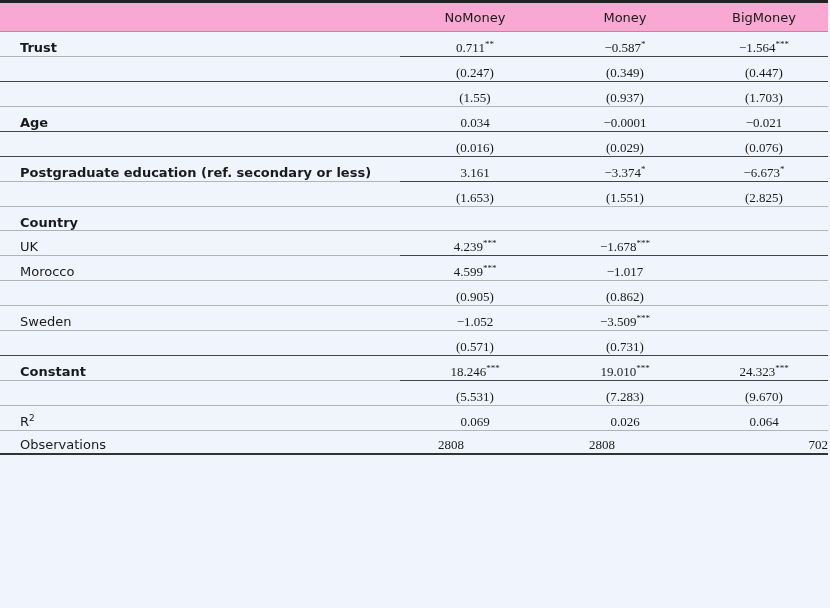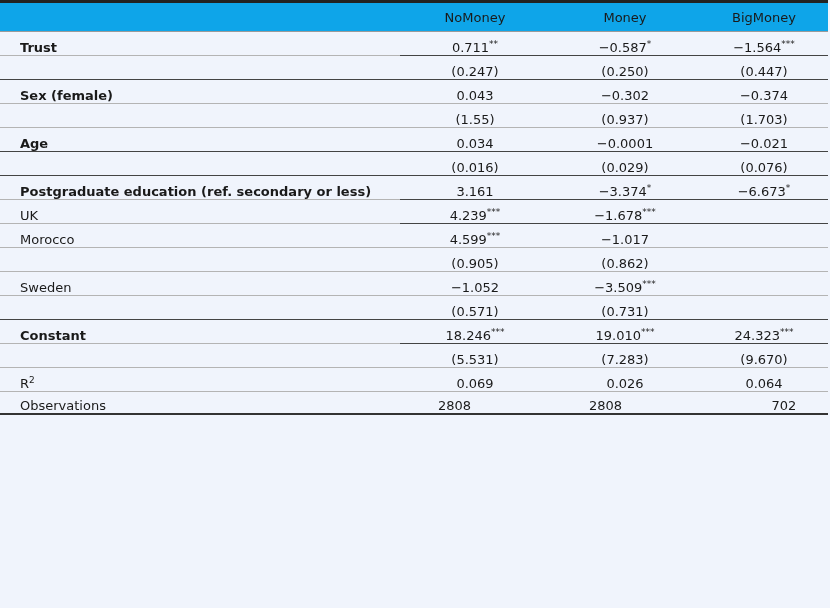--- a/index.html
+++ b/index.html
@@ -10,27 +10,27 @@
     font-size: 13px; color: #1a1a1a;
   }
   table {
     width: 828px; border-collapse: collapse; table-layout: fixed;
     border-top: 3px solid #222; border-bottom: 2px solid #333;
   }
   col.c0 { width: 400px; }
   col.c1 { width: 150px; }
   col.c2 { width: 150px; }
   col.c3 { width: 128px; }
-  thead tr { background: #0ea5e9; height: 30px; }
+  thead tr { background: #f9a8d4; height: 30px; }
   thead th { font-weight: normal; text-align: center; border-bottom: 1px solid #9a9a9a; padding: 0; }
   tbody tr { height: 20px; }
   tbody td { padding: 0; border-bottom: 1px solid #b4b4b4; vertical-align: top; padding-top: 8px; }
   td.lbl { padding-left: 20px; }
   td.lbl.bold { font-weight: bold; }
-  td.num { text-align: center; }
+  td.num { text-align: center; font-family: Liberation Serif, serif; }
   .sup-r { font-size: 9px; position: relative; top: -5px; }
   tr.dark-data td.num { border-bottom: 1.5px solid #444; }
   tr.dark-all td { border-bottom: 1.5px solid #444; }
   tr.last td { border-bottom: none; padding-top: 6px; }
 </style>
 </head>
 <body>
 
 <table>
   <colgroup>
@@ -51,30 +51,24 @@
 
     <tr class="dark-data">
       <td class="lbl bold">Trust</td>
       <td class="num"><span>0.711</span><span class="sup-r">**</span></td>
       <td class="num"><span>−0.587</span><span class="sup-r">*</span></td>
       <td class="num"><span>−1.564</span><span class="sup-r">***</span></td>
     </tr>
     <tr class="dark-all">
       <td class="lbl"></td>
       <td class="num">(0.247)</td>
-      <td class="num">(0.250)</td>
+      <td class="num">(0.349)</td>
       <td class="num">(0.447)</td>
     </tr>
 
-    <tr>
-      <td class="lbl bold">Sex (female)</td>
-      <td class="num">0.043</td>
-      <td class="num">−0.302</td>
-      <td class="num">−0.374</td>
-    </tr>
     <tr>
       <td class="lbl"></td>
       <td class="num">(1.55)</td>
       <td class="num">(0.937)</td>
       <td class="num">(1.703)</td>
     </tr>
 
     <tr class="dark-all">
       <td class="lbl bold">Age</td>
       <td class="num">0.034</td>
@@ -87,21 +81,33 @@
       <td class="num">(0.029)</td>
       <td class="num">(0.076)</td>
     </tr>
 
     <tr class="dark-data">
       <td class="lbl bold">Postgraduate education (ref. secondary or less)</td>
       <td class="num"><span>3.161</span><span class="sup-r"></span></td>
       <td class="num"><span>−3.374</span><span class="sup-r">*</span></td>
       <td class="num"><span>−6.673</span><span class="sup-r">*</span></td>
     </tr>
+    <tr>
+      <td class="lbl"></td>
+      <td class="num">(1.653)</td>
+      <td class="num">(1.551)</td>
+      <td class="num">(2.825)</td>
+    </tr>
 
+    <tr>
+      <td class="lbl bold">Country</td>
+      <td class="num"></td>
+      <td class="num"></td>
+      <td class="num"></td>
+    </tr>
 
     <tr class="dark-data">
       <td class="lbl">UK</td>
       <td class="num"><span>4.239</span><span class="sup-r">***</span></td>
       <td class="num"><span>−1.678</span><span class="sup-r">***</span></td>
       <td class="num"></td>
     </tr>
 
     <tr>
       <td class="lbl">Morocco</td>
@@ -146,16 +152,16 @@
       <td class="lbl"><span>R</span><span class="sup-r">2</span></td>
       <td class="num">0.069</td>
       <td class="num">0.026</td>
       <td class="num">0.064</td>
     </tr>
 
     <tr class="last">
       <td class="lbl">Observations</td>
       <td class="num" style="text-align:left;padding-left:38px;">2808</td>
       <td class="num" style="text-align:left;padding-left:39px;">2808</td>
-      <td class="num" style="text-align:center;padding-left:40px;">702</td>
+      <td class="num" style="text-align:right;padding-left:40px;">702</td>
     </tr>
   </tbody>
 </table>
 
 </body></html>

